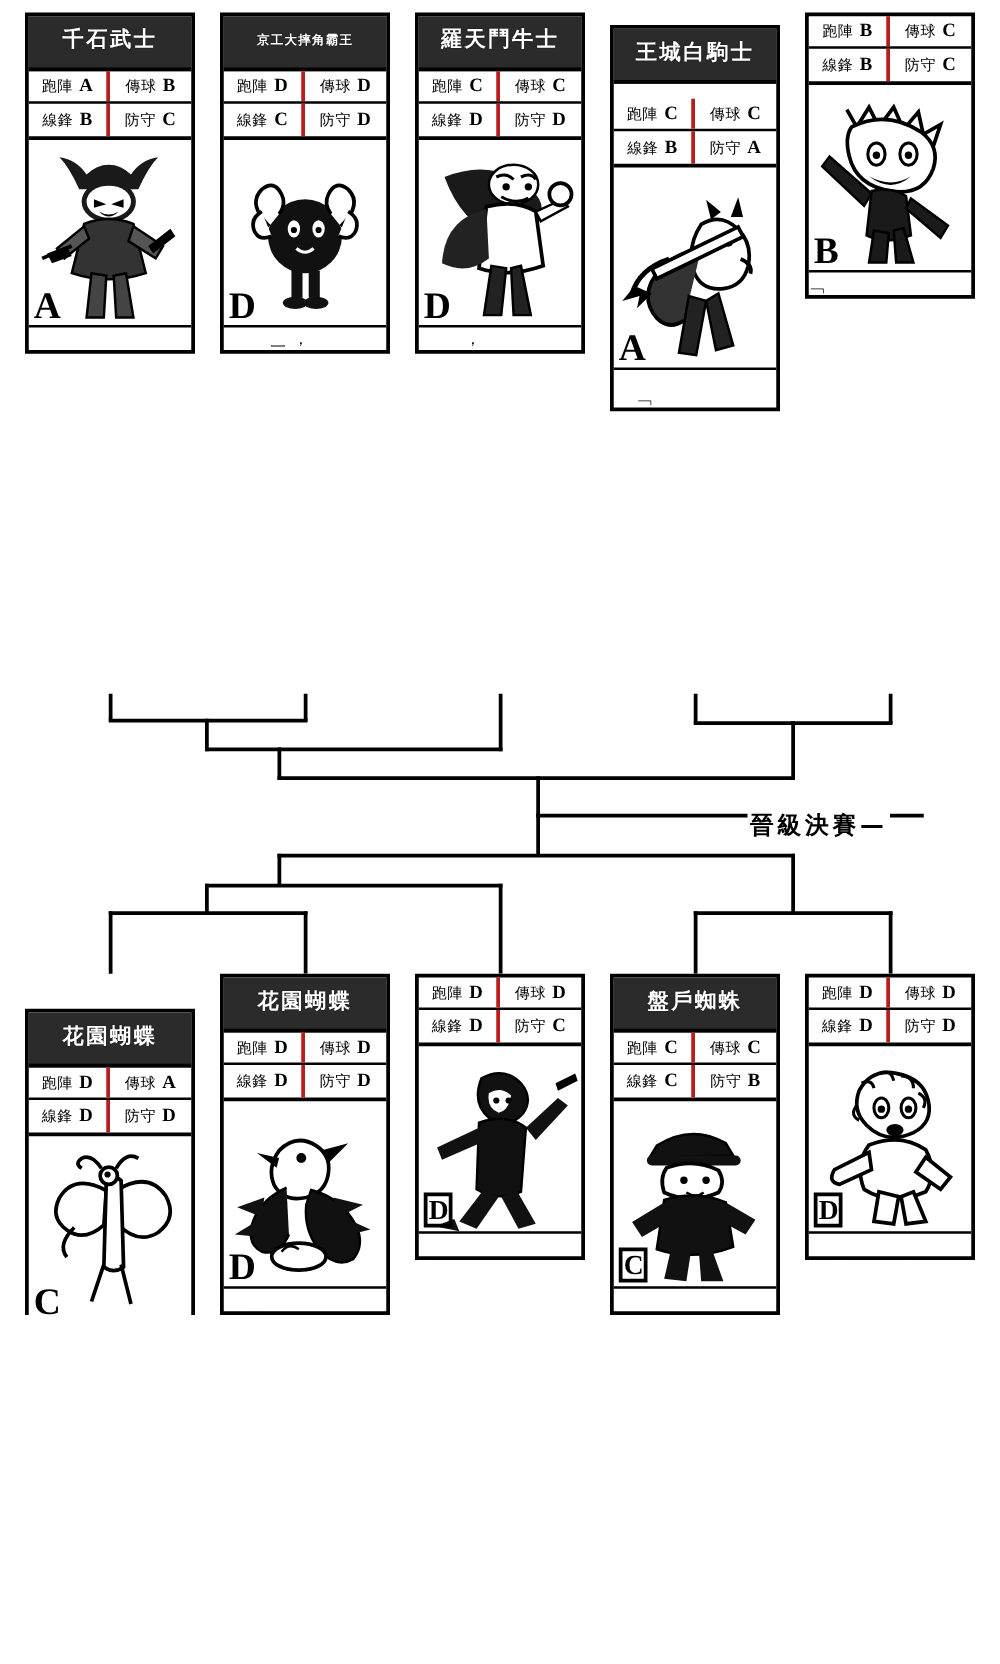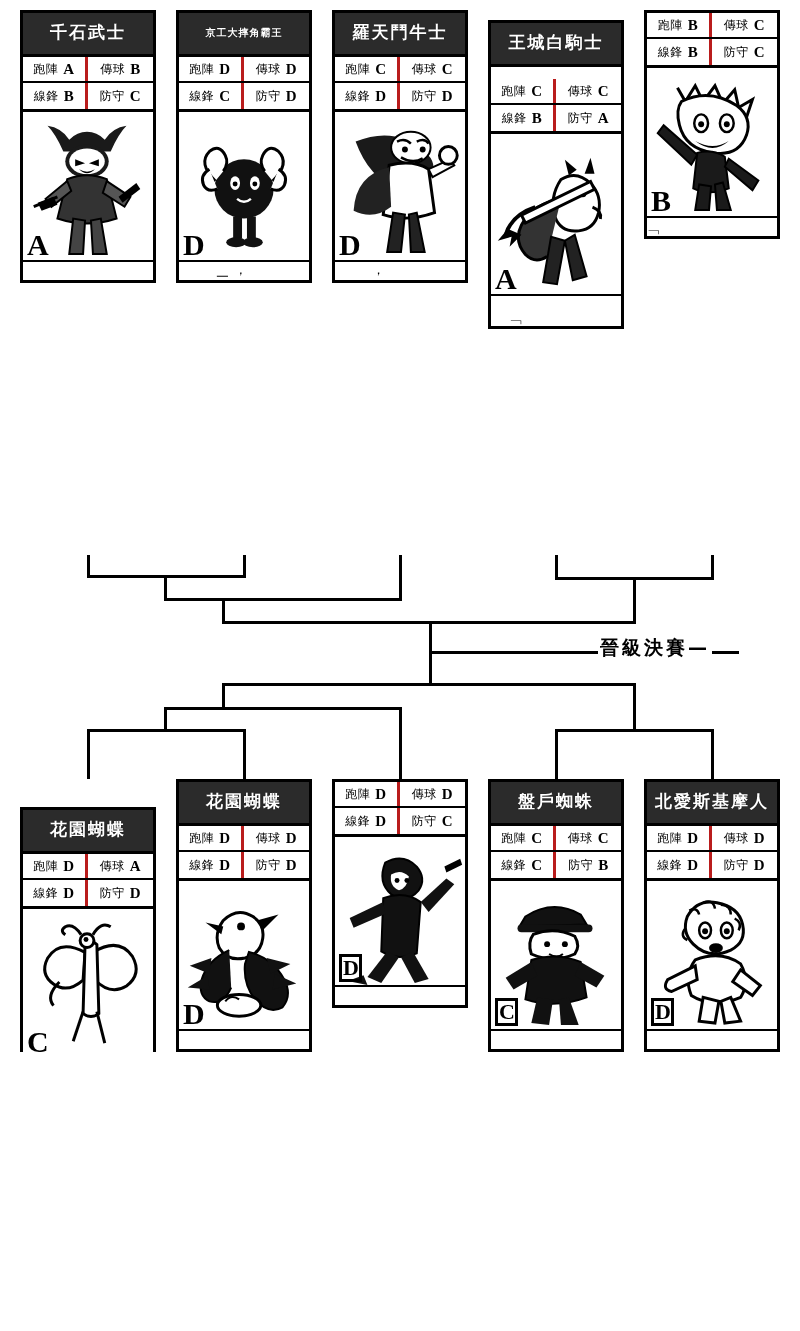--- a/index.html
+++ b/index.html
@@ -107,20 +107,21 @@
   .ln { position: absolute; background: #000; }
   .lnh { height: 3px; }
   .lnv { width: 3px; }
 
   .finals-label {
     position: absolute;
     font-size: 19px;
     font-weight: bold;
     letter-spacing: 3px;
     white-space: nowrap;
+    margin-top: 12px;
   }
 </style>
 </head>
 <body>
 
 <div id="page">
 
   <div class="card" style="left:20px; top:10px;">
     <div class="card-title">千石武士</div>
     <div class="stats">
@@ -546,21 +547,20 @@
         <path d="M90 82 l24 14 l-8 12 l-22 -12z" fill="#111"></path>
         <path d="M46 118 l-6 26 l18 2 l4 -26z" fill="#111"></path>
         <path d="M78 118 l10 28 l-18 0 l-2 -26z" fill="#111"></path>
       </svg>
       <div class="rank-letter boxed">C</div>
     </div>
     <div class="desc">進攻組和防守組加起來只有22人，是一支人數少的精英球隊。攻守完全沒破綻，弱點是特別組？</div>
   </div>
 
   <div class="card" style="left:644px; top:779px;">
-    <div class="card-title">北愛斯基摩人</div>
     <div class="stats">
       <div class="stat-row first">
         <div class="stat-cell left">
             <span>跑陣</span>
             <span class="grade">D</span>
           </div>
         <div class="stat-cell">
             <span>傳球</span>
             <span class="grade">D</span>
           </div>

